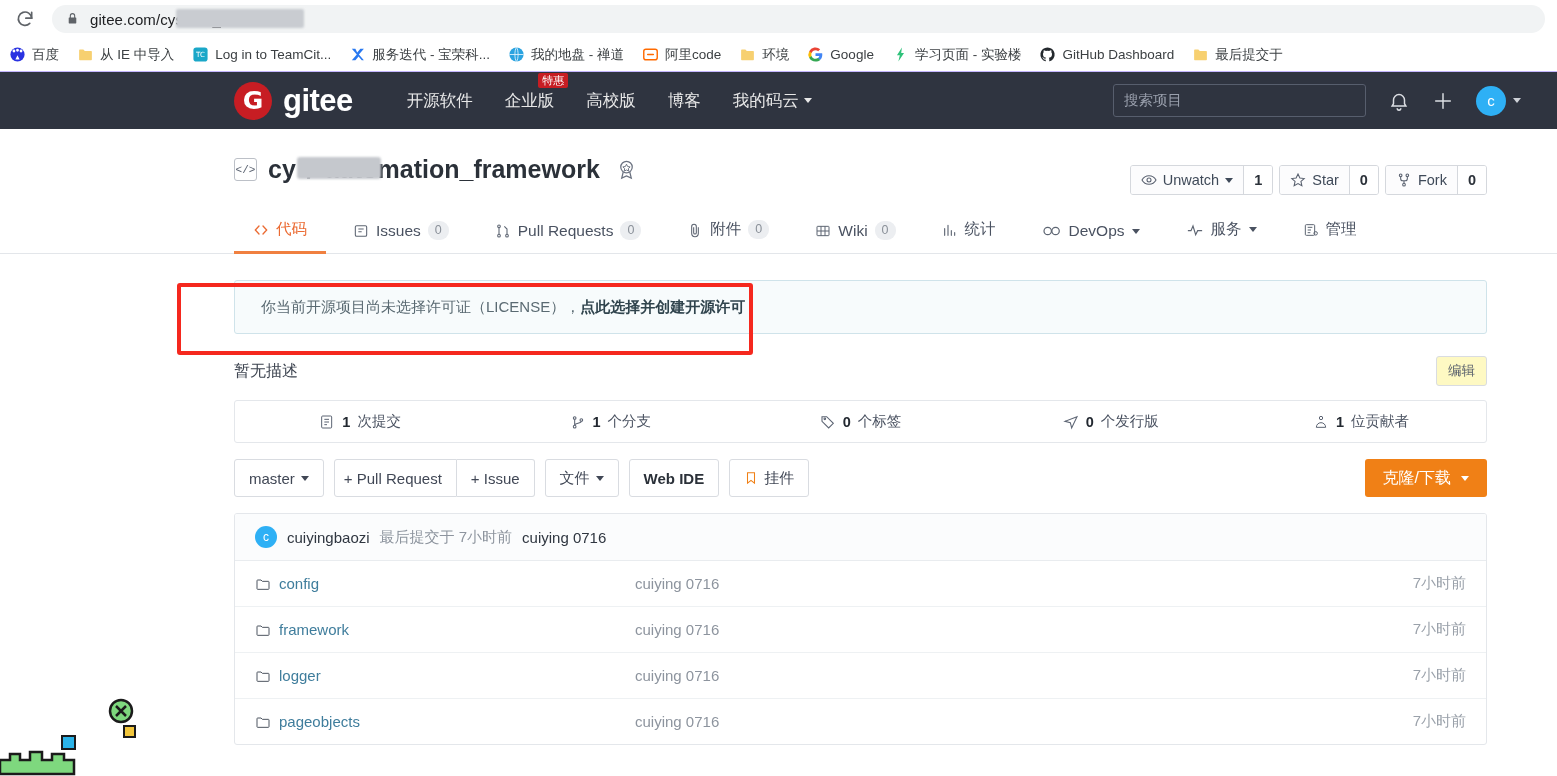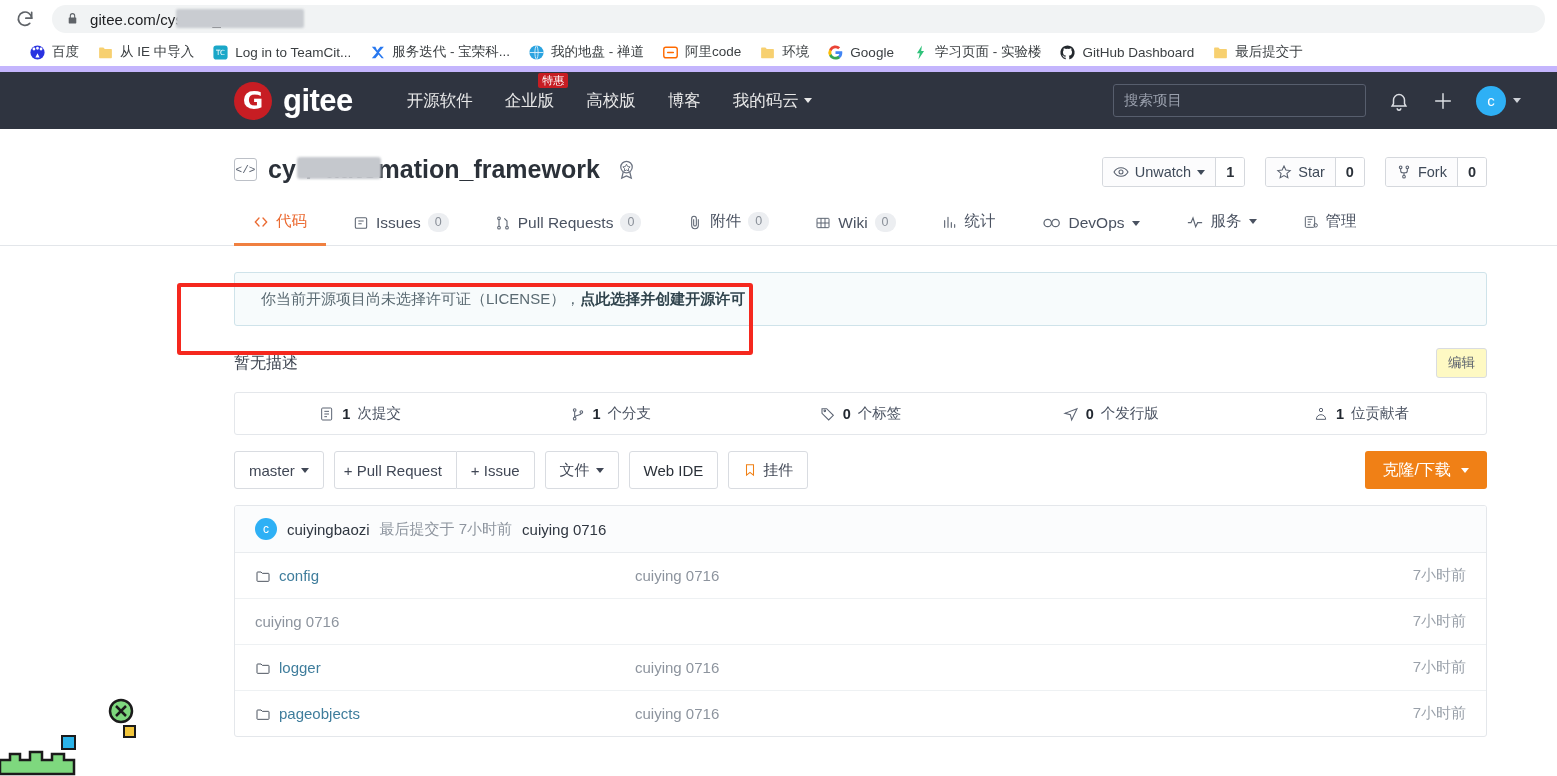--- a/index.html
+++ b/index.html
@@ -35,22 +35,22 @@
   }
   .url-redaction {
     position: absolute; left: 86px; top: -2px;
     width: 128px; height: 19px;
     background: #c9ccd1; border-radius: 2px;
     filter: blur(1.2px);
   }
 
   .bookmarks-row {
     height: 34px; display: flex; align-items: center;
-    padding: 0 20px; gap: 0px;
-    border-bottom: 6px solid #c4b5fd; background: #fff;
+    padding: 0 0; gap: 0px;
+    border-bottom: 1px solid #c4b5fd; background: #fff;
   }
   .bm {
     display: flex; align-items: center; gap: 6px;
     padding: 3px 9px; border-radius: 4px;
     font-size: 13.5px; color: #3c4043; white-space: nowrap;
   }
   .bm-ico { width: 17px; height: 17px; flex: none; display: block; }
 
   
   .gitee-header {
@@ -126,21 +126,21 @@
   .repo-name { font-size: 25px; font-weight: bold; color: #2b3139; }
   .medal-icon { color: #6b7280; display: flex; align-items: center; margin-left: 4px; }
 
   .red-annotation {
     position: absolute; left: 177px; top: 154px;
     width: 576px; height: 72px;
     border: 4px solid #f5281e; border-radius: 3px;
     pointer-events: none;
   }
 
-  .repo-actions { display: flex; align-items: flex-start; gap: 20px; margin-top: 2px; }
+  .repo-actions { display: flex; align-items: flex-start; gap: 6px; margin-top: 10px; }
   .btn-group {
     display: flex; align-items: stretch; height: 30px;
     border: 1px solid #d5d8dd; border-radius: 3px; overflow: hidden;
     background: #fff;
   }
   .btn-group > .bg-main {
     display: flex; align-items: center; gap: 6px;
     padding: 0 10px; font-size: 14.5px; color: #3f4a59; background: #fcfcfd;
   }
   .btn-group > .bg-count {
@@ -203,21 +203,21 @@
   }
   .stat b { color: #222830; font-weight: bold; }
   .stat .s-ico { color: #5c6473; display: flex; align-items: center; }
 
   .toolbar { margin-top: 16px; display: flex; align-items: center; gap: 10px; }
   .tb-btn {
     height: 38px; border: 1px solid #d9dce1; border-radius: 3px;
     background: #fff; display: flex; align-items: center; gap: 6px;
     padding: 0 14px; font-size: 15px; color: #404755; white-space: nowrap;
   }
-  .tb-btn.strong { font-weight: normal; color: #2b3139; }
+  .tb-btn.strong { font-weight: bold; color: #2b3139; }
   .tb-pair { display: flex; }
   .tb-pair .tb-btn:first-child { border-top-right-radius: 0; border-bottom-right-radius: 0; padding-left: 9px; }
   .tb-pair .tb-btn:last-child { border-top-left-radius: 0; border-bottom-left-radius: 0; border-left: none; }
   .clone-btn {
     margin-left: auto; height: 38px; background: #f08016; color: #fff;
     border-radius: 3px; display: flex; align-items: center; gap: 10px;
     padding: 0 18px; font-size: 16px;
   }
 
   .files-panel {
@@ -670,20 +670,28 @@
               <path d="M3 7a1 1 0 0 1 1-1h5l2 2h9a1 1 0 0 1 1 1v10a1 1 0 0 1-1 1H4a1 1 0 0 1-1-1z"></path>
             </svg>
         </span>
         <span>config</span>
       </div>
       <div class="file-commit">cuiying 0716</div>
       <div class="file-time">7小时前</div>
     </div>
 
     <div class="file-row">
+      <div class="file-name">
+        <span class="folder-ico">
+          <svg width="16" height="16" viewBox="0 0 24 24" fill="none" stroke="currentColor" stroke-width="1.5">
+              <path d="M3 7a1 1 0 0 1 1-1h5l2 2h9a1 1 0 0 1 1 1v10a1 1 0 0 1-1 1H4a1 1 0 0 1-1-1z"></path>
+            </svg>
+        </span>
+        <span>framework</span>
+      </div>
       <div class="file-commit">cuiying 0716</div>
       <div class="file-time">7小时前</div>
     </div>
 
     <div class="file-row">
       <div class="file-name">
         <span class="folder-ico">
           <svg width="16" height="16" viewBox="0 0 24 24" fill="none" stroke="currentColor" stroke-width="1.5">
               <path d="M3 7a1 1 0 0 1 1-1h5l2 2h9a1 1 0 0 1 1 1v10a1 1 0 0 1-1 1H4a1 1 0 0 1-1-1z"></path>
             </svg>

